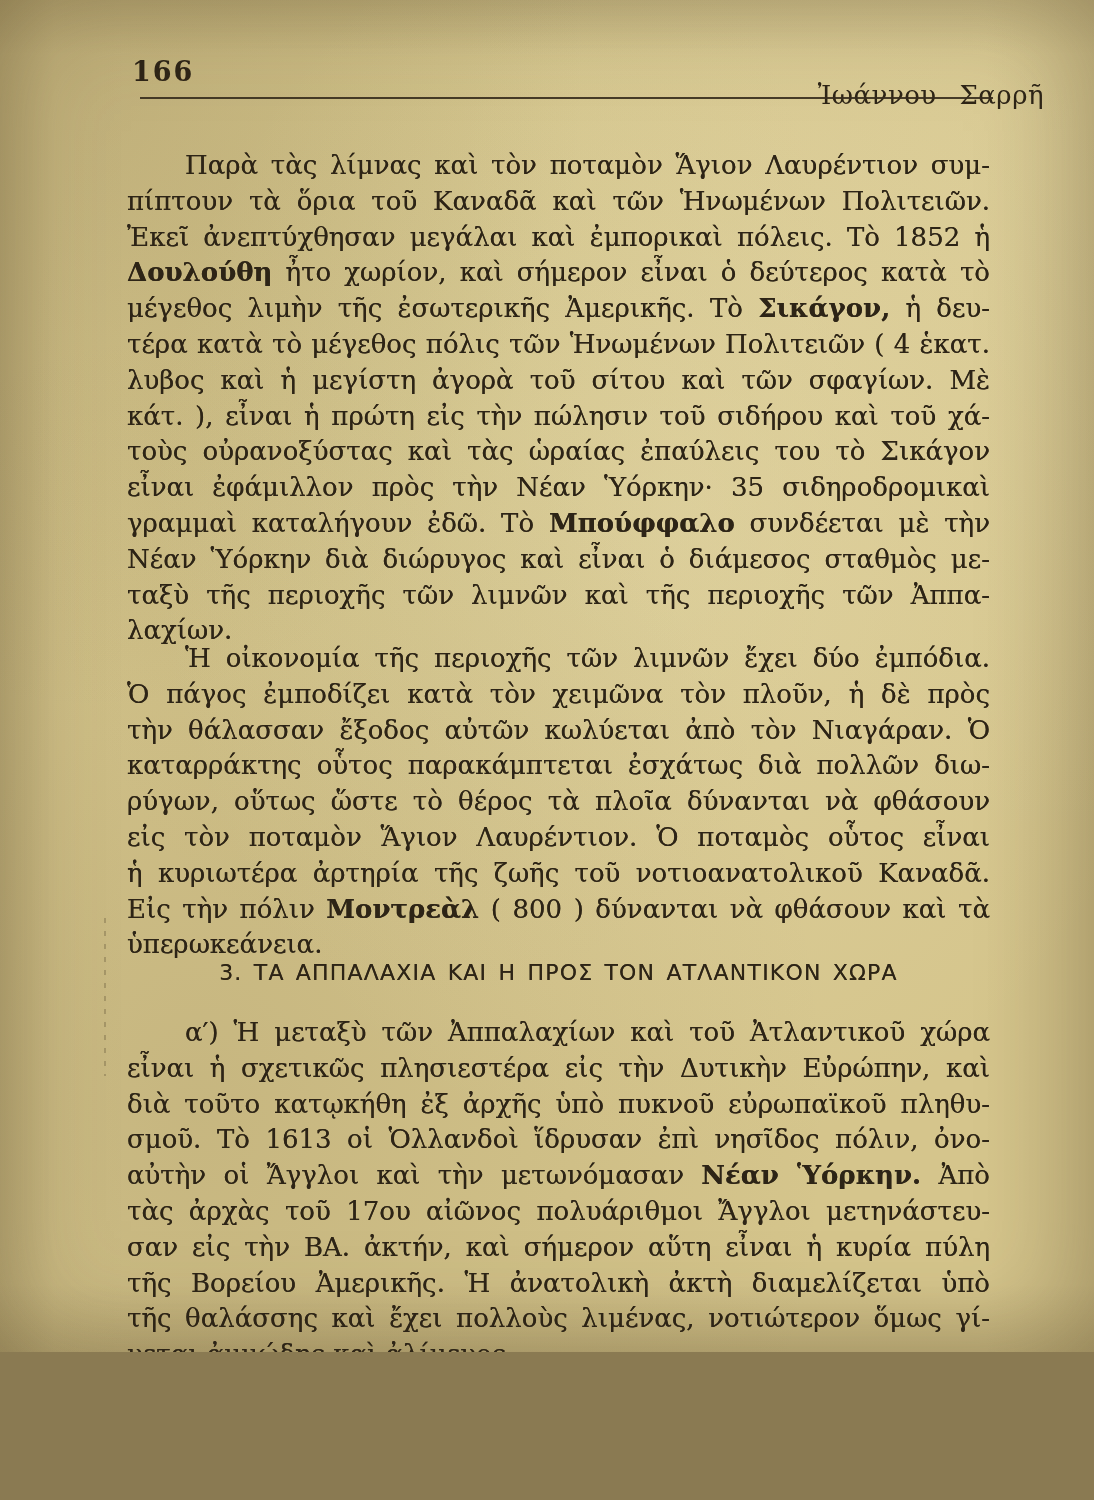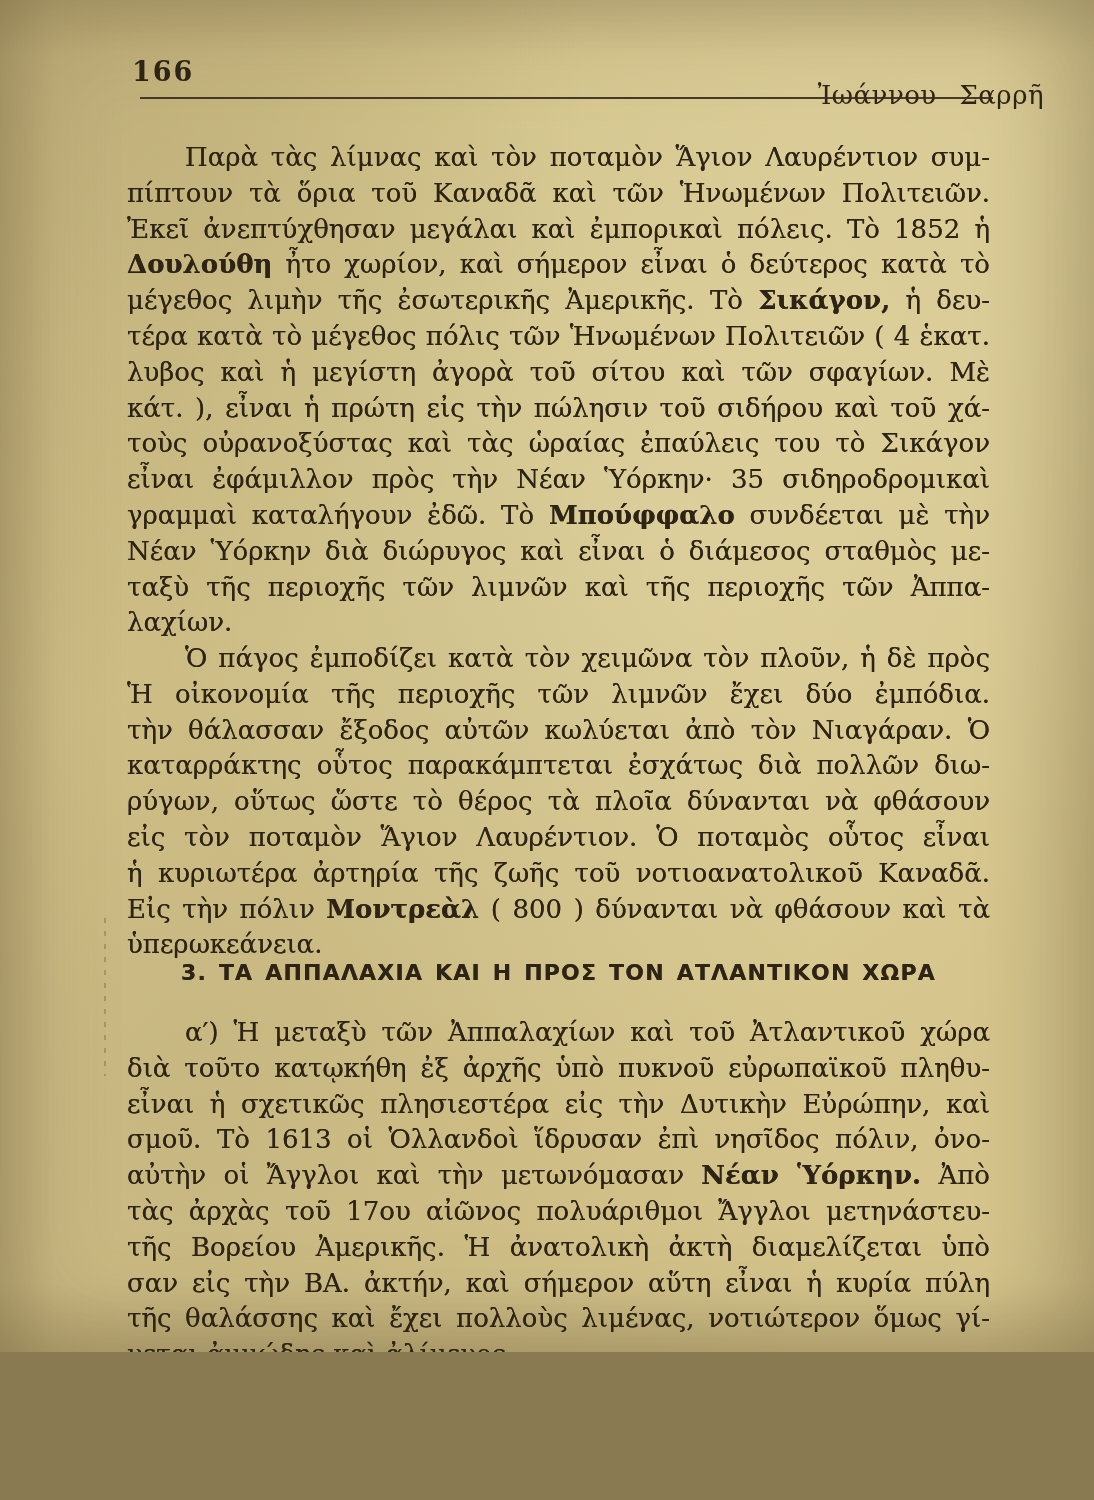--- a/index.html
+++ b/index.html
@@ -44,21 +44,21 @@
     overflow:hidden;
     text-shadow:0 0 0.4px rgba(45,36,22,0.8);
   }
   .line.end{text-align-last:left;}
   .para .line:first-child{text-indent:58px;}
   .b{font-weight:bold;}
   .heading{
     position:absolute;left:127px;width:863px;top:956px;
     text-align:center;
     font-family:"DejaVu Sans", sans-serif;
-    font-weight:bold;font-size:22px;line-height:34px;
+    font-weight:normal;font-size:22px;line-height:34px;
     letter-spacing:1.2px;word-spacing:3px;
     text-shadow:0 0 0.4px rgba(45,36,22,0.8);
   }
   .fold-dots{
     position:absolute;left:104px;top:918px;width:2px;height:158px;
     background:repeating-linear-gradient(180deg, rgba(60,48,28,0.45) 0 5px, transparent 5px 13px);
     opacity:0.55;
   }
   .ink-speck{
     position:absolute;left:833px;top:1372px;width:5px;height:11px;
@@ -68,58 +68,58 @@
   }
 </style>
 </head>
 <body>
 
 <div class="page">
   <div class="pagenum">166</div>
   <div class="runhead">Ἰωάννου Σαρρῆ</div>
   <div class="rule"></div>
 
-  <div class="para" style="top:140px">
+  <div class="para" style="top:148px">
       <div class="line"><span>Παρὰ τὰς λίμνας καὶ τὸν ποταμὸν Ἅγιον Λαυρέντιον συμ-</span></div>
       <div class="line"><span>πίπτουν τὰ ὅρια τοῦ Καναδᾶ καὶ τῶν Ἡνωμένων Πολιτειῶν.</span></div>
       <div class="line"><span>Ἐκεῖ ἀνεπτύχθησαν μεγάλαι καὶ ἐμπορικαὶ πόλεις. Τὸ 1852 ἡ</span></div>
       <div class="line"><span class="b">Δουλούθη</span><span> ἦτο χωρίον, καὶ σήμερον εἶναι ὁ δεύτερος κατὰ τὸ</span></div>
       <div class="line"><span>μέγεθος λιμὴν τῆς ἐσωτερικῆς Ἀμερικῆς. Τὸ </span><span class="b">Σικάγον,</span><span> ἡ δευ-</span></div>
       <div class="line"><span>τέρα κατὰ τὸ μέγεθος πόλις τῶν Ἡνωμένων Πολιτειῶν ( 4 ἑκατ.</span></div>
       <div class="line"><span>λυβος καὶ ἡ μεγίστη ἀγορὰ τοῦ σίτου καὶ τῶν σφαγίων. Μὲ</span></div>
       <div class="line"><span>κάτ. ), εἶναι ἡ πρώτη εἰς τὴν πώλησιν τοῦ σιδήρου καὶ τοῦ χά-</span></div>
       <div class="line"><span>τοὺς οὐρανοξύστας καὶ τὰς ὡραίας ἐπαύλεις του τὸ Σικάγον</span></div>
       <div class="line"><span>εἶναι ἐφάμιλλον πρὸς τὴν Νέαν Ὑόρκην· 35 σιδηροδρομικαὶ</span></div>
       <div class="line"><span>γραμμαὶ καταλήγουν ἐδῶ. Τὸ </span><span class="b">Μπούφφαλο</span><span> συνδέεται μὲ τὴν</span></div>
       <div class="line"><span>Νέαν Ὑόρκην διὰ διώρυγος καὶ εἶναι ὁ διάμεσος σταθμὸς με-</span></div>
       <div class="line"><span>ταξὺ τῆς περιοχῆς τῶν λιμνῶν καὶ τῆς περιοχῆς τῶν Ἀππα-</span></div>
       <div class="line end"><span>λαχίων.</span></div>
     </div>
   <div class="para" style="top:641px">
+      <div class="line"><span>Ἡ οἰκονομία τῆς περιοχῆς τῶν λιμνῶν ἔχει δύο ἐμπόδια.</span></div>
       <div class="line"><span>Ὁ πάγος ἐμποδίζει κατὰ τὸν χειμῶνα τὸν πλοῦν, ἡ δὲ πρὸς</span></div>
-      <div class="line"><span>Ἡ οἰκονομία τῆς περιοχῆς τῶν λιμνῶν ἔχει δύο ἐμπόδια.</span></div>
       <div class="line"><span>τὴν θάλασσαν ἔξοδος αὐτῶν κωλύεται ἀπὸ τὸν Νιαγάραν. Ὁ</span></div>
       <div class="line"><span>καταρράκτης οὗτος παρακάμπτεται ἐσχάτως διὰ πολλῶν διω-</span></div>
       <div class="line"><span>ρύγων, οὕτως ὥστε τὸ θέρος τὰ πλοῖα δύνανται νὰ φθάσουν</span></div>
       <div class="line"><span>εἰς τὸν ποταμὸν Ἅγιον Λαυρέντιον. Ὁ ποταμὸς οὗτος εἶναι</span></div>
       <div class="line"><span>ἡ κυριωτέρα ἀρτηρία τῆς ζωῆς τοῦ νοτιοανατολικοῦ Καναδᾶ.</span></div>
       <div class="line"><span>Εἰς τὴν πόλιν </span><span class="b">Μοντρεὰλ</span><span> ( 800 ) δύνανται νὰ φθάσουν καὶ τὰ</span></div>
       <div class="line end"><span>ὑπερωκεάνεια.</span></div>
     </div>
 
   <div class="heading">3. ΤΑ ΑΠΠΑΛΑΧΙΑ ΚΑΙ Η ΠΡΟΣ ΤΟΝ ΑΤΛΑΝΤΙΚΟΝ ΧΩΡΑ</div>
 
   <div class="para" style="top:1015px">
       <div class="line"><span>α′) Ἡ μεταξὺ τῶν Ἀππαλαχίων καὶ τοῦ Ἀτλαντικοῦ χώρα</span></div>
+      <div class="line"><span>εἶναι ἡ σχετικῶς πλησιεστέρα εἰς τὴν Δυτικὴν Εὐρώπην, καὶ</span></div>
       <div class="line"><span>διὰ τοῦτο κατῳκήθη ἐξ ἀρχῆς ὑπὸ πυκνοῦ εὐρωπαϊκοῦ πληθυ-</span></div>
-      <div class="line"><span>εἶναι ἡ σχετικῶς πλησιεστέρα εἰς τὴν Δυτικὴν Εὐρώπην, καὶ</span></div>
       <div class="line"><span>σμοῦ. Τὸ 1613 οἱ Ὁλλανδοὶ ἵδρυσαν ἐπὶ νησῖδος πόλιν, ὀνο-</span></div>
       <div class="line"><span>αὐτὴν οἱ Ἄγγλοι καὶ τὴν μετωνόμασαν </span><span class="b">Νέαν Ὑόρκην.</span><span> Ἀπὸ</span></div>
       <div class="line"><span>τὰς ἀρχὰς τοῦ 17ου αἰῶνος πολυάριθμοι Ἄγγλοι μετηνάστευ-</span></div>
+      <div class="line"><span>σαν εἰς τὴν ΒΑ. ἀκτήν, καὶ σήμερον αὕτη εἶναι ἡ κυρία πύλη</span></div>
       <div class="line"><span>τῆς Βορείου Ἀμερικῆς. Ἡ ἀνατολικὴ ἀκτὴ διαμελίζεται ὑπὸ</span></div>
-      <div class="line"><span>σαν εἰς τὴν ΒΑ. ἀκτήν, καὶ σήμερον αὕτη εἶναι ἡ κυρία πύλη</span></div>
       <div class="line"><span>τῆς θαλάσσης καὶ ἔχει πολλοὺς λιμένας, νοτιώτερον ὅμως γί-</span></div>
       <div class="line end"><span>νεται ἀμμώδης καὶ ἀλίμενος.</span></div>
     </div>
 
   <div class="fold-dots"></div>
   <div class="ink-speck"></div>
 </div>
 
 </body></html>

